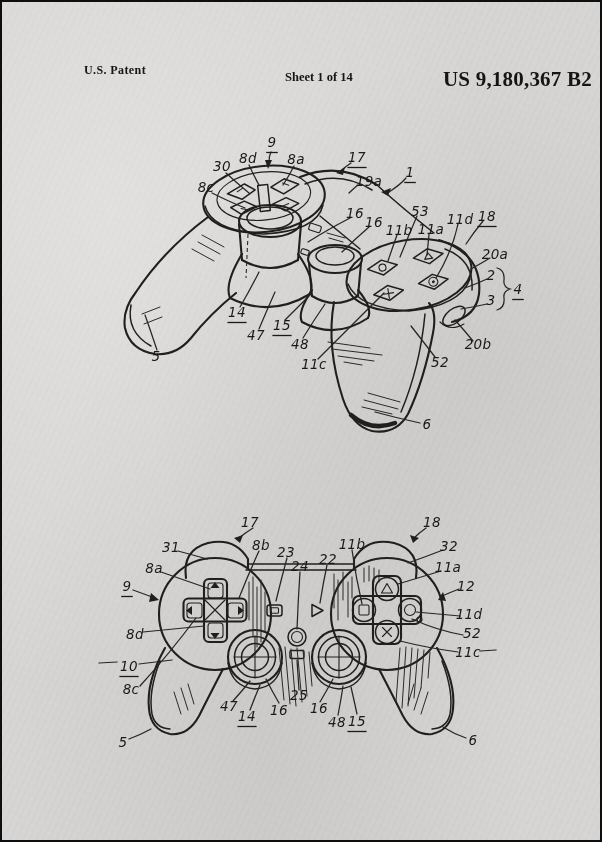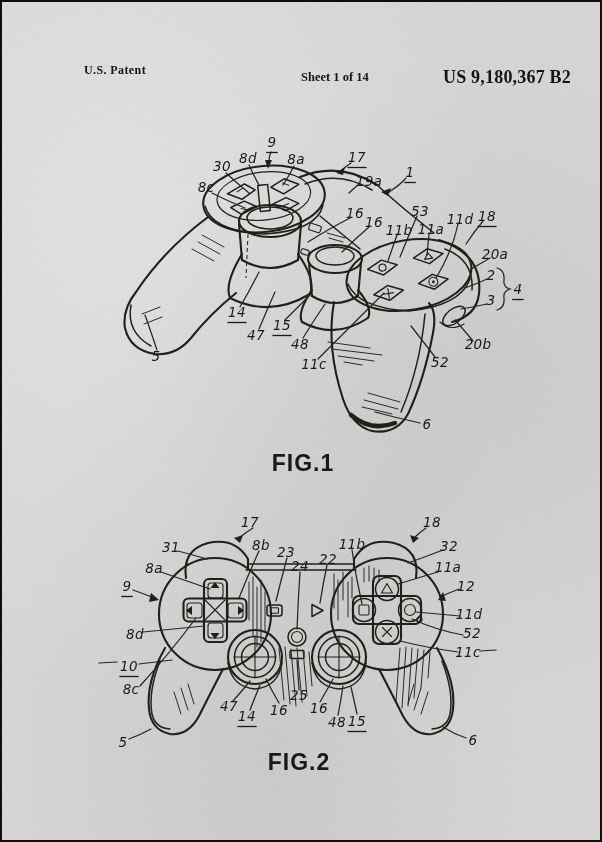--- a/index.html
+++ b/index.html
@@ -10,22 +10,22 @@
     background-image:
       radial-gradient(ellipse at 18% 25%, rgba(255,255,255,.28), transparent 55%),
       radial-gradient(ellipse at 80% 45%, rgba(110,110,110,.10), transparent 50%),
       radial-gradient(ellipse at 45% 90%, rgba(120,120,118,.12), transparent 55%),
       repeating-linear-gradient(115deg, rgba(0,0,0,.016) 0 2px, rgba(0,0,0,0) 2px 6px),
       repeating-linear-gradient(24deg, rgba(255,255,255,.025) 0 3px, rgba(255,255,255,0) 3px 8px);
     font-family:"Liberation Serif", serif;
   }
   .hdr{position:absolute;color:#161514;white-space:nowrap;}
   .hdr-title{left:82px;top:61px;font-size:12px;font-weight:bold;letter-spacing:.4px;}
-  .hdr-sheet{left:299px;top:68px;font-size:12.5px;font-weight:bold;}
-  .hdr-patno{left:441px;top:65px;font-size:18px;font-weight:bold;letter-spacing:.2px;}
+  .hdr-sheet{left:283px;top:68px;font-size:12.5px;font-weight:bold;}
+  .hdr-patno{left:441px;top:65px;font-size:21px;font-weight:bold;letter-spacing:.2px;}
   .figcap{position:absolute;width:120px;text-align:center;color:#1a1918;
     font-family:"Liberation Sans", sans-serif;font-weight:bold;font-size:23px;letter-spacing:1px;}
   .cap1{left:241px;top:448px;}
   .cap2{left:237px;top:747px;}
   svg.draw{position:absolute;left:0;top:0;}
   .ink{stroke:#211f1c;fill:none;stroke-width:2.1;stroke-linecap:round;stroke-linejoin:round;}
   .mid{stroke-width:1.5;}
   .thin{stroke-width:1.1;}
   .thick{stroke-width:4.5;}
   .leader{stroke:#272522;fill:none;stroke-width:1.25;stroke-linecap:round;}
@@ -344,15 +344,13 @@
         <text x="297" y="694" class="ref">25</text>
         <text x="317" y="707" class="ref">16</text>
         <text x="335" y="721" class="ref">48</text>
         <text x="355" y="720" class="ref">15</text>
         <line x1="345.4" x2="364.6" y1="729.5" y2="729.5" class="ref-u"></line>
         <text x="121" y="741" class="ref">5</text>
         <text x="471" y="739" class="ref">6</text>
       </g>
   </svg>
 
-  <div class="figcap cap1">FIG.1</div>
-  <div class="figcap cap2">FIG.2</div>
 </div>
 
 </body></html>

